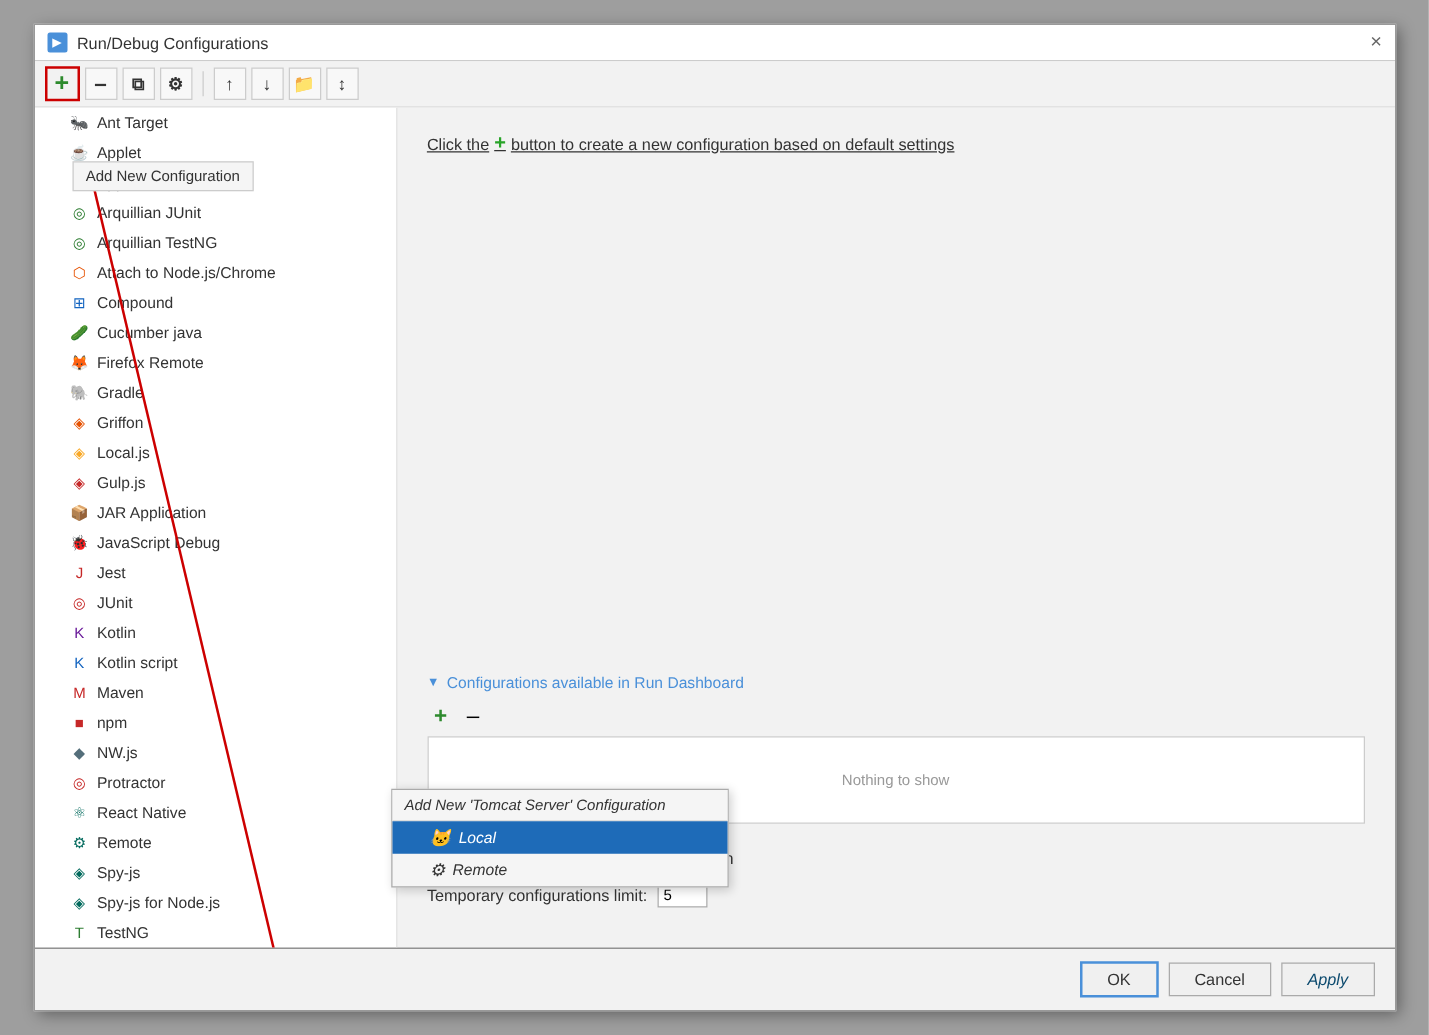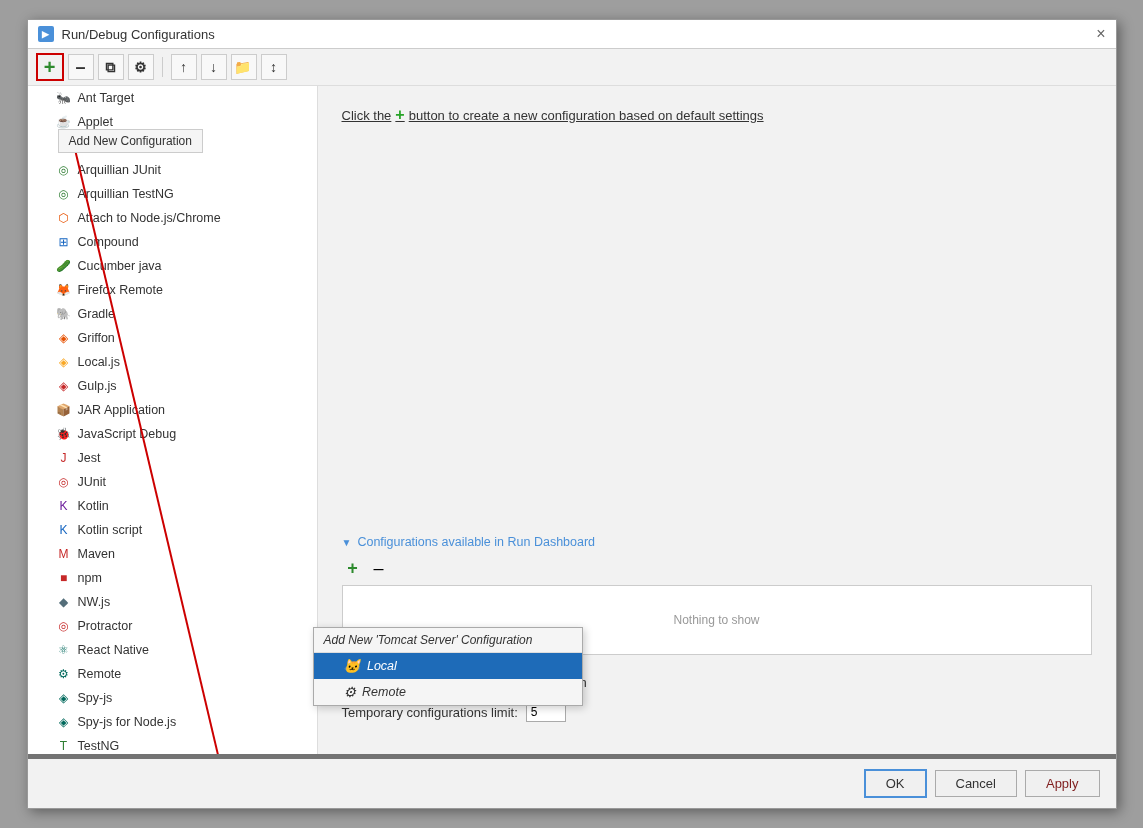--- a/index.html
+++ b/index.html
@@ -179,21 +179,21 @@
       width: 14px; height: 14px;
     }
     .option-row input[type=text] {
       width: 40px;
       border: 1px solid #aaa;
       padding: 2px 4px;
       font-size: 12px;
     }
     .dialog-footer {
       background: #f2f2f2;
-      border-top: 5px solid #737373;
+      border-top: 1px solid #737373;
       padding: 10px 16px;
       display: flex;
       justify-content: flex-end;
       gap: 8px;
       align-items: center;
     }
     .footer-btn {
       padding: 5px 20px;
       font-size: 13px;
       cursor: pointer;
@@ -457,15 +457,15 @@
 
     <svg style="position:absolute; top:0; left:0; width:300px; height:720px; pointer-events:none; z-index:20;" viewBox="0 0 300 720">
       <line x1="45" y1="55" x2="195" y2="690" stroke="#cc0000" stroke-width="2"></line>
       <polygon points="185,680 205,690 187,700" fill="#cc0000"></polygon>
     </svg>
   </div>
 
   <div class="dialog-footer">
     <button class="footer-btn primary">OK</button>
     <button class="footer-btn">Cancel</button>
-    <button class="footer-btn" disabled="" style="color:#7f1d1d;">Apply</button>
+    <button class="footer-btn" disabled="" style="color:#0c4a6e;font-style:italic;">Apply</button>
   </div>
 </div>
 
 </body></html>

